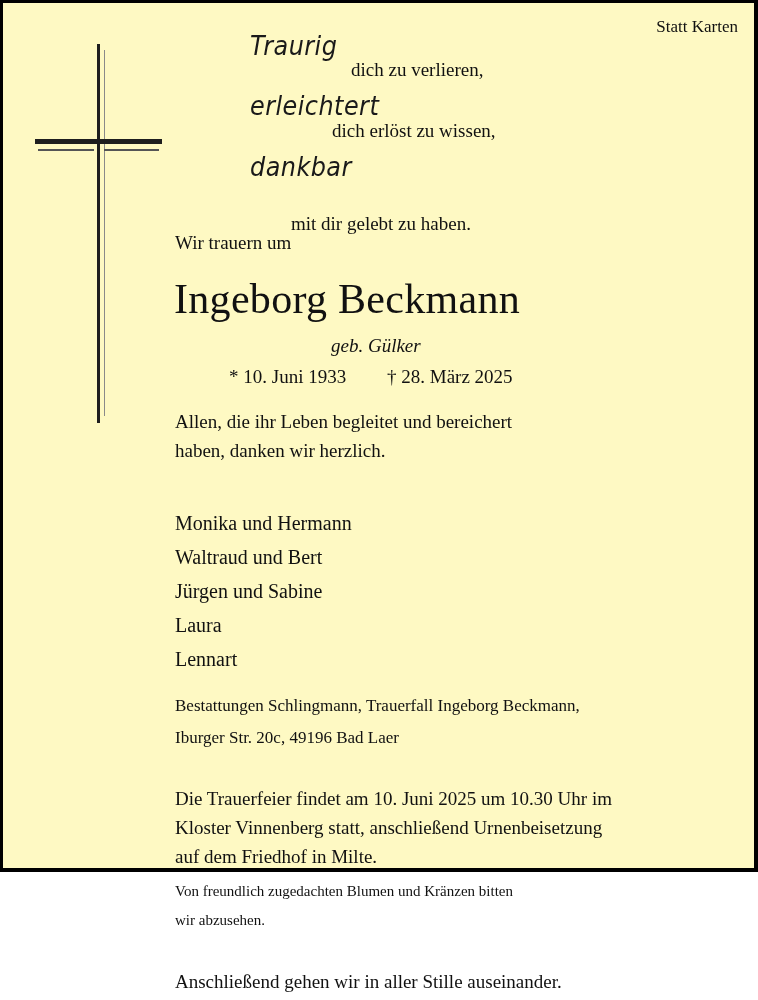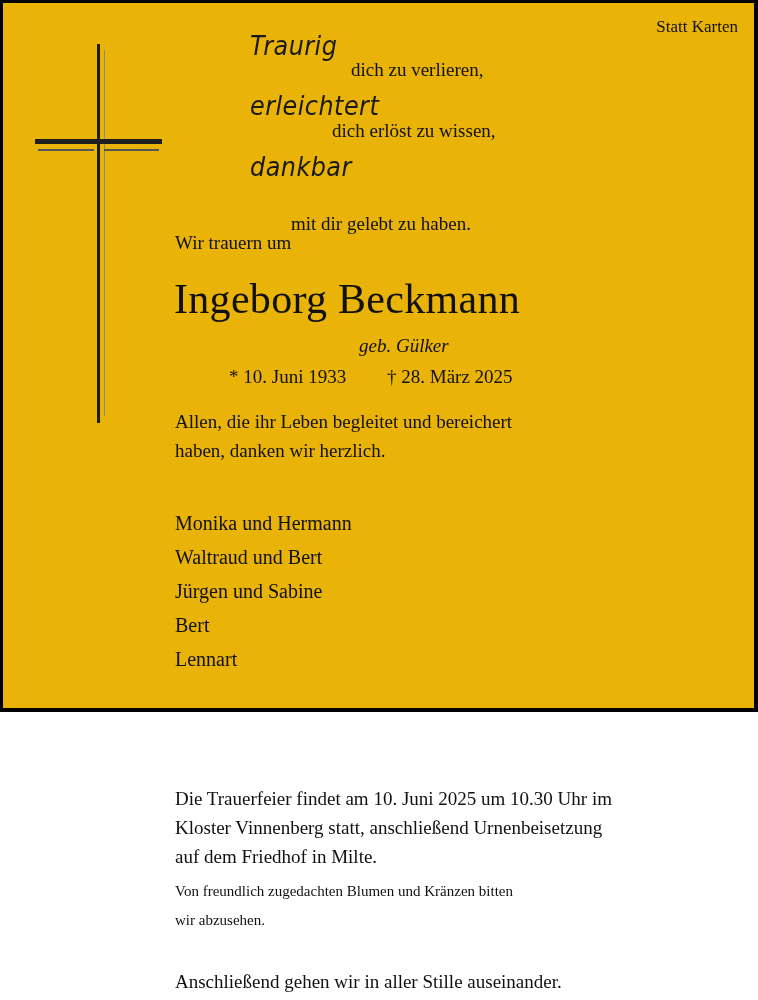--- a/index.html
+++ b/index.html
@@ -1,22 +1,22 @@
 <!DOCTYPE html>
 <html><head>
   <meta charset="utf-8">
   <style>
     html, body { margin: 0; padding: 0; background: #ffffff; }
     body { width: 758px; height: 1000px; position: relative; overflow: hidden; }
     .frame {
       position: absolute; left: 0; top: 0;
-      width: 758px; height: 712px; box-sizing: border-box;
+      width: 758px; height: 872px; box-sizing: border-box;
       border-top: 3px solid #000; border-left: 3px solid #000;
       border-right: 4px solid #000; border-bottom: 4px solid #000;
-      background: #eab308;
+      background: #fef9c3;
     }
     .lserif { font-family: "Liberation Serif", "DejaVu Serif", serif; color: #111; }
     .script {
       font-family: "DejaVu Sans", "Liberation Sans", sans-serif;
       font-style: oblique; font-weight: 200; color: #1a1a1a;
       letter-spacing: 0.5px; transform: scaleX(0.92); transform-origin: left;
     }
     .abs { position: absolute; white-space: nowrap; }
 
     
@@ -30,21 +30,21 @@
 
     .s1 { left: 247px; top: 28px; font-size: 26px; }
     .p1 { left: 348px; top: 56px; font-size: 19px; }
     .s2 { left: 247px; top: 88px; font-size: 26px; }
     .p2 { left: 329px; top: 117px; font-size: 19px; }
     .s3 { left: 247px; top: 149px; font-size: 26px; }
     .p3 { left: 288px; top: 177px; font-size: 19px; margin-top: 33px; }
 
     .mourn { left: 172px; top: 229px; font-size: 19px; }
     .name { left: 171px; top: 272px; font-size: 42px; letter-spacing: 0.3px; }
-    .nee { left: 328px; top: 332px; font-size: 19px; font-style: italic; margin-left: 28px; }
+    .nee { left: 328px; top: 332px; font-size: 19px; font-style: italic; }
     .birth { left: 226px; top: 363px; font-size: 19px; }
     .death { left: 384px; top: 363px; font-size: 19px; }
 
     .block { left: 172px; font-size: 19px; line-height: 29px; }
     .thanks { top: 404px; }
     .family { top: 503px; font-size: 20px; line-height: 34px; }
     .undertaker { top: 687px; font-size: 17px; line-height: 32px; }
     .funeral { top: 781px; font-size: 19px; line-height: 29px; }
     .flowers { top: 874px; font-size: 15px; line-height: 29px; }
     .closing { top: 940px; font-size: 19px; margin-top: 24px; }
@@ -80,24 +80,28 @@
 
   <div class="abs lserif block thanks">
     <span class="line">Allen, die ihr Leben begleitet und bereichert</span>
     <span class="line">haben, danken wir herzlich.</span>
   </div>
 
   <div class="abs lserif block family">
     <span class="line">Monika und Hermann</span>
     <span class="line">Waltraud und Bert</span>
     <span class="line">Jürgen und Sabine</span>
-    <span class="line">Bert</span>
+    <span class="line">Laura</span>
     <span class="line">Lennart</span>
   </div>
 
+  <div class="abs lserif block undertaker">
+    <span class="line">Bestattungen Schlingmann, Trauerfall Ingeborg Beckmann,</span>
+    <span class="line">Iburger Str. 20c, 49196 Bad Laer</span>
+  </div>
 
   <div class="abs lserif block funeral">
     <span class="line">Die Trauerfeier findet am 10. Juni 2025 um 10.30 Uhr im</span>
     <span class="line">Kloster Vinnenberg statt, anschließend Urnenbeisetzung</span>
     <span class="line">auf dem Friedhof in Milte.</span>
   </div>
 
   <div class="abs lserif block flowers">
     <span class="line">Von freundlich zugedachten Blumen und Kränzen bitten</span>
     <span class="line">wir abzusehen.</span>

